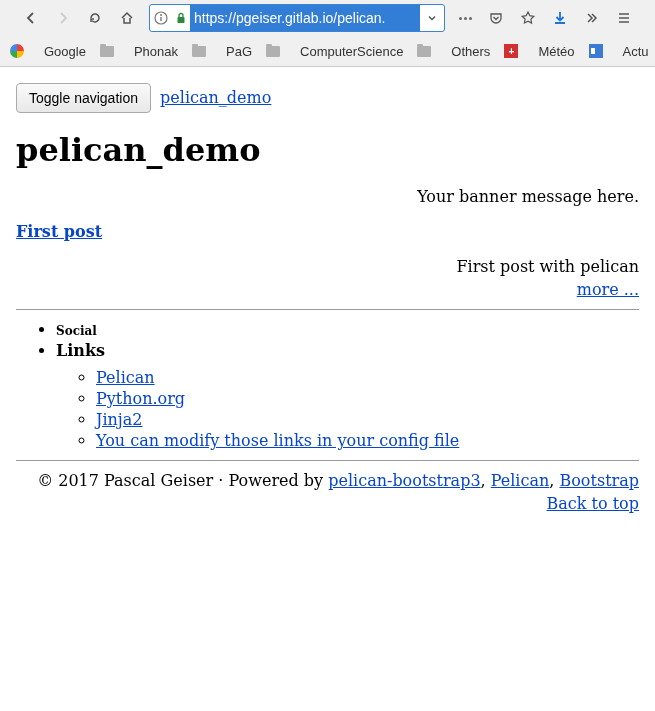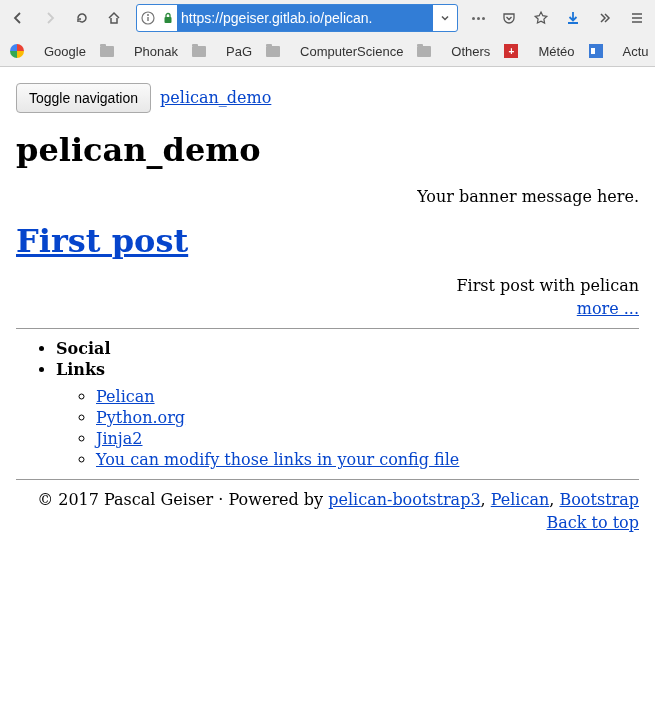--- a/index.html
+++ b/index.html
@@ -12,21 +12,21 @@
       width: 655px;
     }
     .chrome {
       background: #f0f0f0;
       border-bottom: 1px solid #ccc;
     }
     .toolbar {
       display: flex;
       align-items: center;
       height: 36px;
-      padding: 0 4px;
+      padding: 0 17px;
       gap: 4px;
     }
     .nav-btn {
       width: 28px;
       height: 28px;
       display: flex;
       align-items: center;
       justify-content: center;
       border: none;
       background: transparent;
@@ -135,21 +135,21 @@
       cursor: pointer;
     }
     a { color: #0645cc; }
     .brand-link {
       font-size: 16px;
       margin-left: 4px;
     }
     ul { margin: 8px 0; padding-left: 40px; }
     li { margin: 2px 0; }
     h1 { font-size: 32px; font-weight: bold; margin: 18px 0; }
-    h2 { font-size: 32px; font-weight: bold; margin: 16px 0; }
+    h2 { font-size: 16px; font-weight: bold; margin: 16px 0; }
     h3 { font-size: 18px; font-weight: bold; margin: 14px 0; }
     p { margin: 4px 0; text-align: right; }
     hr { border: none; border-top: 1px solid #999; margin: 10px 0; }
     .dl-icon { color: #1c75d8; }
   </style>
 </head>
 <body>
 
 <div class="chrome">
   <div class="toolbar">
@@ -273,21 +273,21 @@
   <p>Your banner message here.</p>
 
   <h2><a href="#">First post</a></h2>
   <p>First post with pelican</p>
   <p><a href="#">more ...</a></p>
 
   <hr>
 
   <ul>
     <li>
-      <h3 style="display:inline; font-size:16px;">Social</h3>
+      <h3 style="display:inline; font-size:12px;">Social</h3>
     </li>
     <li>
       <h3 style="display:inline; font-size:16px;">Links</h3>
       <ul style="list-style:circle">
         <li><a href="#">Pelican</a></li>
         <li><a href="#">Python.org</a></li>
         <li><a href="#">Jinja2</a></li>
         <li><a href="#">You can modify those links in your config file</a></li>
       </ul>
     </li>

